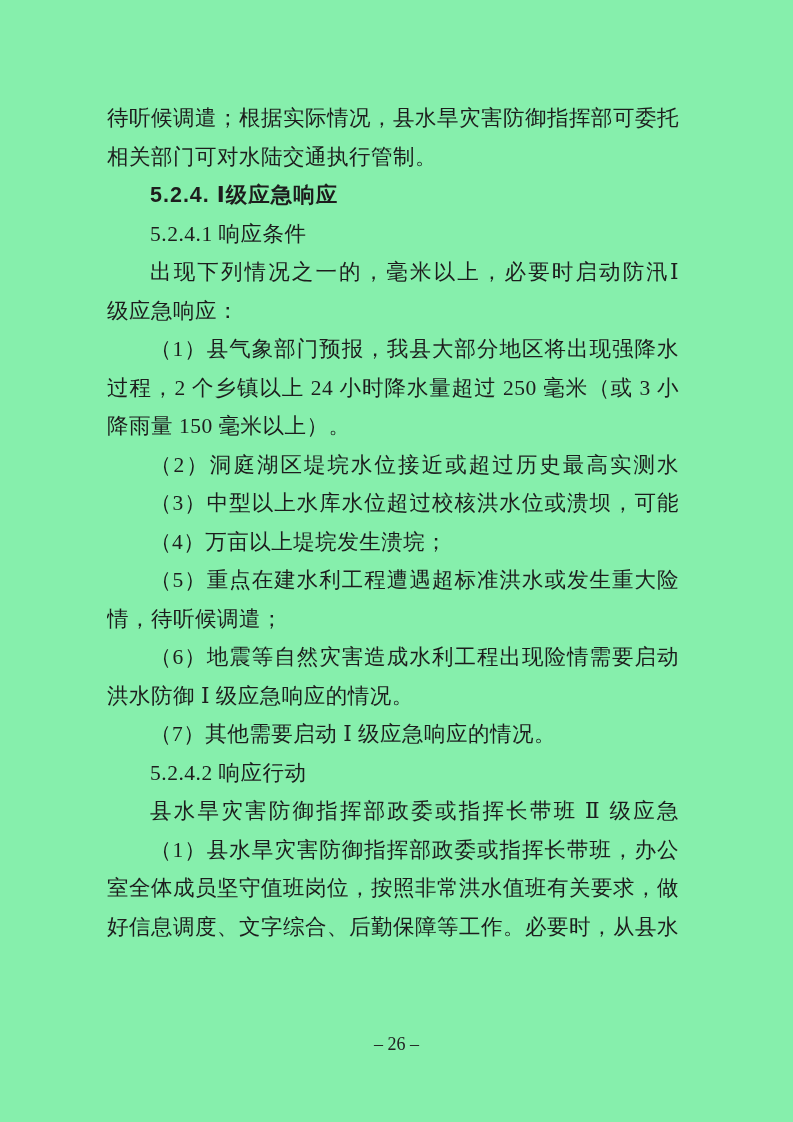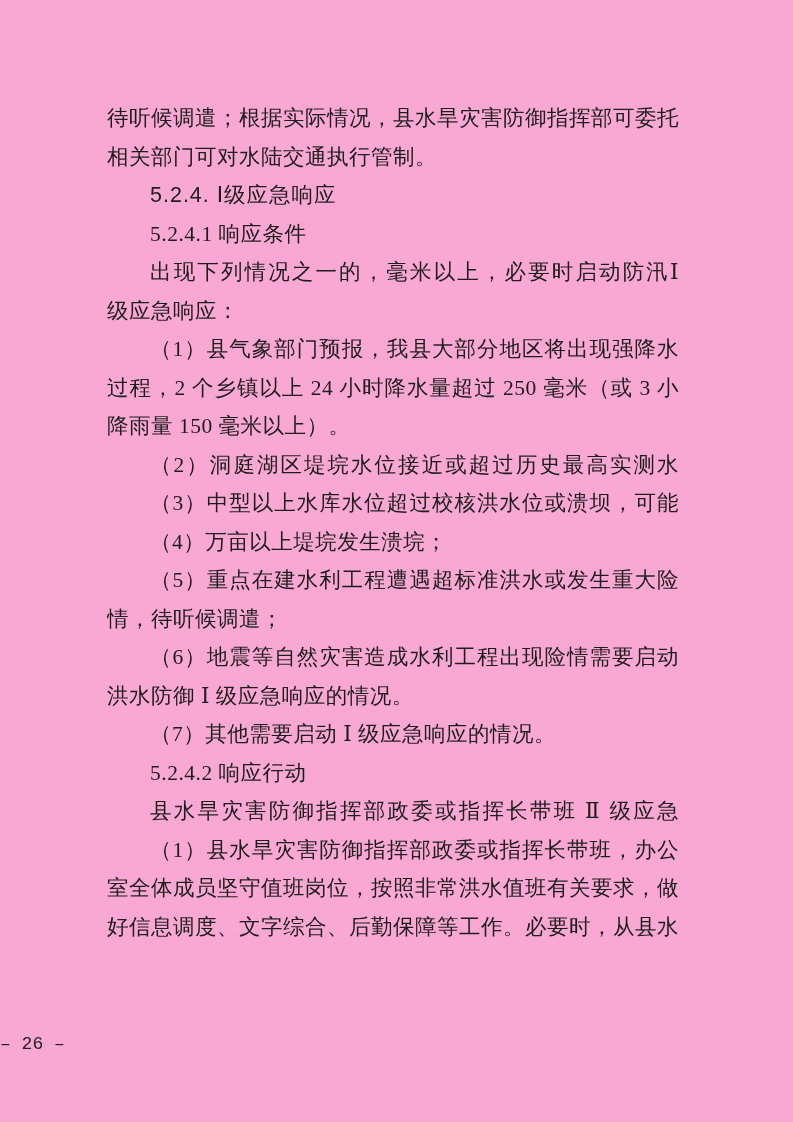--- a/index.html
+++ b/index.html
@@ -4,21 +4,21 @@
 <style>
   html, body {
     margin: 0;
     padding: 0;
     background: #ffffff;
   }
   .page {
     position: relative;
     width: 793px;
     height: 1122px;
-    background: #f9a8d4;
+    background: #86efac;
     overflow: hidden;
     font-family: "Liberation Serif", "DejaVu Serif", serif;
     color: #1d1d1d;
   }
   .content {
     position: absolute;
     left: 107px;
     top: 99px;
     width: 572px;
   }
@@ -31,34 +31,34 @@
     letter-spacing: 0.5px;
   }
   .line.indent {
     text-indent: 2em;
   }
   .line.justify {
     text-align: justify;
     text-align-last: justify;
   }
   .line.bold {
-    font-weight: 400;
+    font-weight: 700;
     font-family: "Liberation Sans", "DejaVu Sans", sans-serif;
     letter-spacing: 1px;
   }
   .footer {
     position: absolute;
     left: 0;
     right: 0;
     top: 1031px;
-    text-align: left;
+    text-align: center;
     font-size: 18px;
     line-height: 26px;
     color: #222222;
-    font-family: Liberation Mono, monospace;
+    font-family: Liberation Serif, serif;
   }
 </style>
 </head>
 <body>
 
 <div class="page">
   <div class="content" id="doc-body">
 
   <div class="line justify">待听候调遣；根据实际情况，县水旱灾害防御指挥部可委托</div>
       <div class="line">相关部门可对水陆交通执行管制。</div>

